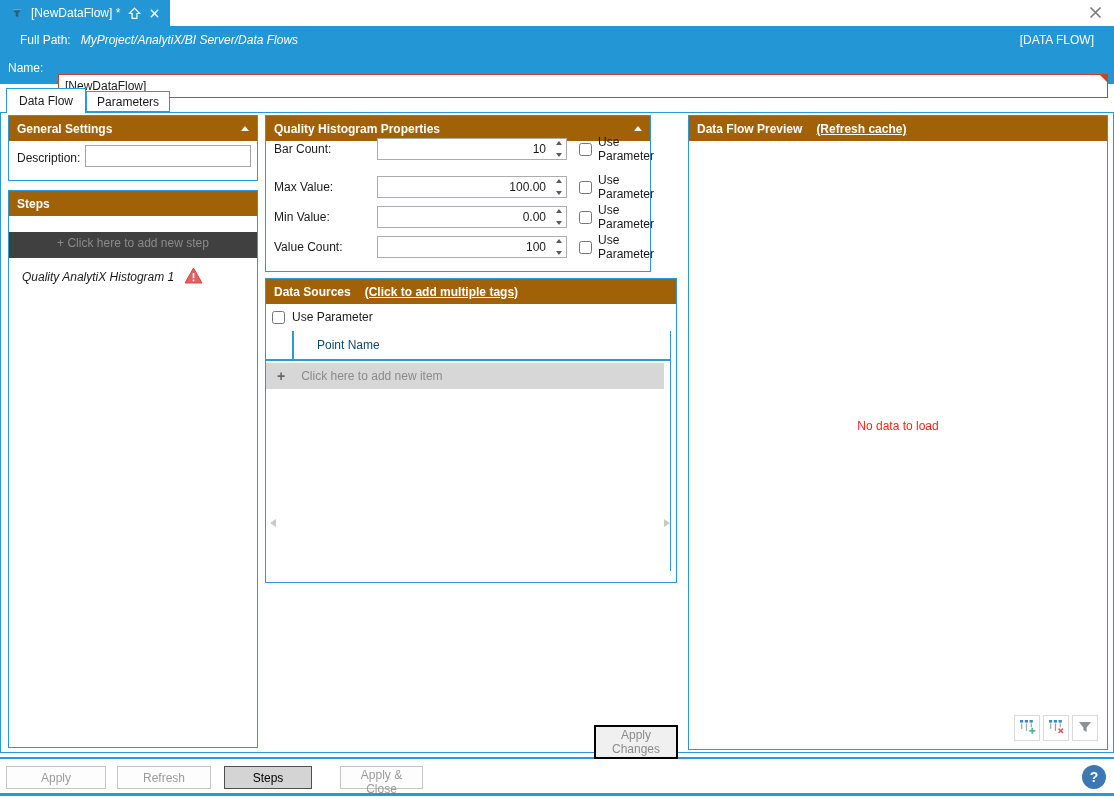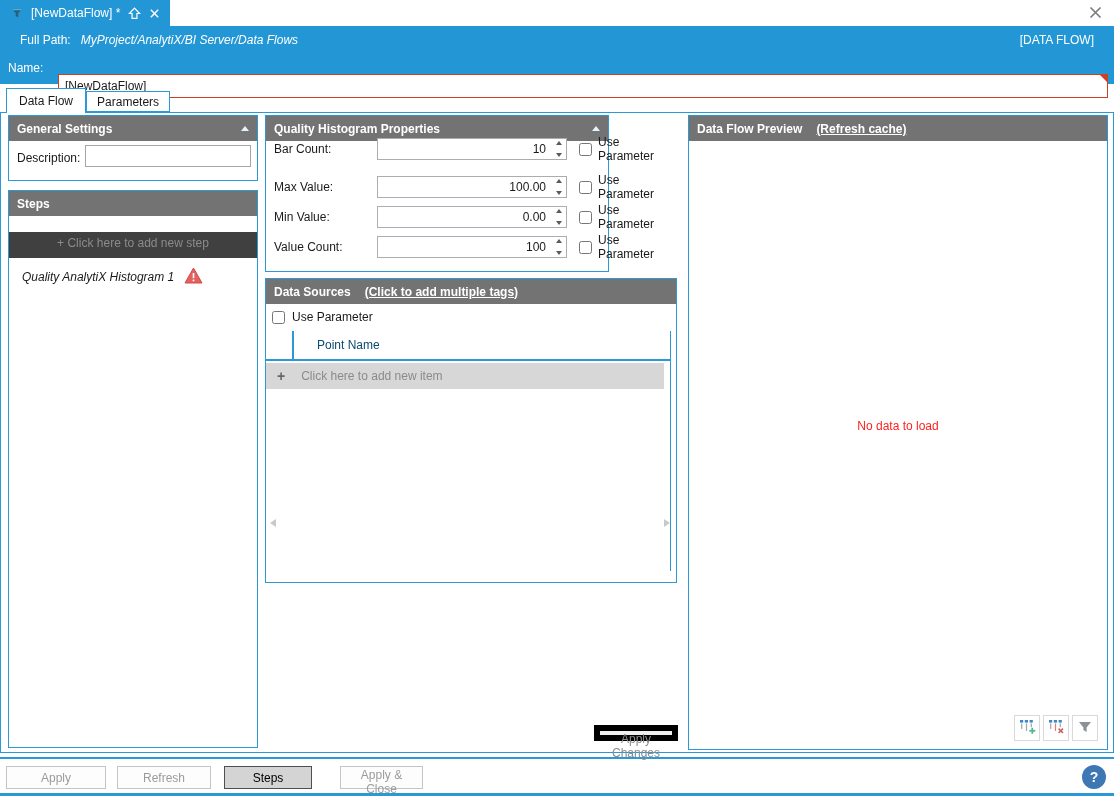--- a/index.html
+++ b/index.html
@@ -29,37 +29,37 @@
   
   .tabstrip { position:absolute; left:6px; top:88px; display:flex; align-items:flex-start; z-index:5; }
   .tab-active { height:25px; line-height:24px; padding:0 12px; background:#fff;
     border:1px solid #2b99d6; border-bottom:none; cursor:pointer; }
   .tab-inactive { height:21px; line-height:20px; margin-top:3px; padding:0 10px; background:#fff;
     border:1px solid #2b99d6; cursor:pointer; }
   
   .content-box { position:absolute; left:0; top:112px; width:1114px; height:641px;
     border:1px solid #2b99d6; z-index:1; background:#fff; }
   .panel { position:absolute; border:1px solid #2b99d6; background:#fff; z-index:2; }
-  .phead { height:25px; background:#737373; color:#fff; display:flex; align-items:center;
+  .phead { height:25px; background:#a16207; color:#fff; display:flex; align-items:center;
     padding:0 8px; font-weight:bold; }
   .phead .plink { font-weight:bold; text-decoration:underline; margin-left:14px; color:#fff; cursor:pointer; }
   .collapse-btn { margin-left:auto; width:0; height:0; border-left:4px solid transparent;
     border-right:4px solid transparent; border-bottom:5px solid #e6f3fb; cursor:pointer; }
   
   .gs-panel { left:8px; top:115px; width:250px; height:66px; }
   .gs-desc-label { position:absolute; left:8px; top:35px; }
   .gs-desc-input { position:absolute; left:76px; top:29px; width:166px; height:22px;
     border:1px solid #a6a6a6; padding:0 4px; font:inherit; outline:none; }
   
   .steps-panel { left:8px; top:190px; width:250px; height:558px; }
   .steps-add { margin-top:16px; height:26px; background:#404040; color:#8b8b8b; text-align:center;
     line-height:22px; cursor:pointer; }
   .step-item { margin-top:9px; padding-left:13px; display:flex; align-items:center; gap:10px; cursor:pointer;font-style:italic; }
   
-  .hist-panel { left:265px; top:115px; width:344px; height:157px; }
+  .hist-panel { left:265px; top:115px; width:386px; height:157px; }
   .hrow { position:absolute; left:8px; right:6px; height:22px; }
   .hlabel { position:absolute; left:0; top:4px; }
   .hinput-wrap { position:absolute; left:103px; width:190px; height:22px; border:1px solid #abadb3; background:#fff; }
   .hinput { width:100%; height:100%; border:none; outline:none; text-align:right;
     padding:0 20px 0 4px; font:inherit; color:#1a1a1a; }
   .spin { position:absolute; right:3px; top:2px; width:9px; height:16px; display:flex;
     flex-direction:column; justify-content:space-between; align-items:center; cursor:pointer; }
   .spin-up { width:0; height:0; border-left:3.5px solid transparent; border-right:3.5px solid transparent;
     border-bottom:4px solid #5a5a5a; }
   .spin-down { width:0; height:0; border-left:3.5px solid transparent; border-right:3.5px solid transparent;
@@ -75,22 +75,22 @@
   .ds-col-label { position:absolute; left:51px; bottom:7px; color:#0c4a6e; font-weight:normal; }
   .ds-add-row { position:absolute; left:0; top:84px; width:398px; height:26px; background:#d7d7d7;
     color:#8b8b8b; display:flex; align-items:center; cursor:pointer; }
   .ds-plus { margin:0 16px 0 11px; color:#666; font-size:14px; font-weight:bold; }
   .ds-vline-right { position:absolute; left:404px; top:52px; height:240px; width:1px; background:#2b99d6; }
   .scroll-left { position:absolute; left:4px; top:240px; width:0; height:0; border-top:4px solid transparent;
     border-bottom:4px solid transparent; border-right:6px solid #c9c9c9; cursor:pointer; }
   .scroll-right { position:absolute; left:398px; top:240px; width:0; height:0; border-top:4px solid transparent;
     border-bottom:4px solid transparent; border-left:6px solid #c9c9c9; cursor:pointer; }
   
-  .apply-changes { position:absolute; left:594px; top:725px; width:84px; height:16px; z-index:2;
-    background:#f0f0f0; border:6px solid #000000; color:#8b8b8b; font:inherit; cursor:pointer; }
+  .apply-changes { position:absolute; left:594px; top:725px; width:84px; height:34px; z-index:2;
+    background:#f0f0f0; border:2px solid #000000; color:#8b8b8b; font:inherit; cursor:pointer; }
   
   .preview-panel { left:688px; top:115px; width:420px; height:635px; }
   .preview-empty { position:absolute; left:0; right:0; top:303px; text-align:center; color:#ff1f1f; }
   .preview-tools { position:absolute; right:9px; bottom:8px; display:flex; gap:3px; }
   .tool-btn { width:26px; height:26px; border:1px solid #d9d9d9; background:#fff; padding:0;
     display:flex; align-items:center; justify-content:center; cursor:pointer; }
   
   .hr1 { position:absolute; left:0; top:757px; width:1114px; height:2px; background:#2b99d6; }
   .hr2 { position:absolute; left:0; top:793px; width:1114px; height:3px; background:#2b99d6; }
   .fbtn { position:absolute; top:766px; height:23px; background:#fdfdfd; border:1px solid #c5c5c5;

